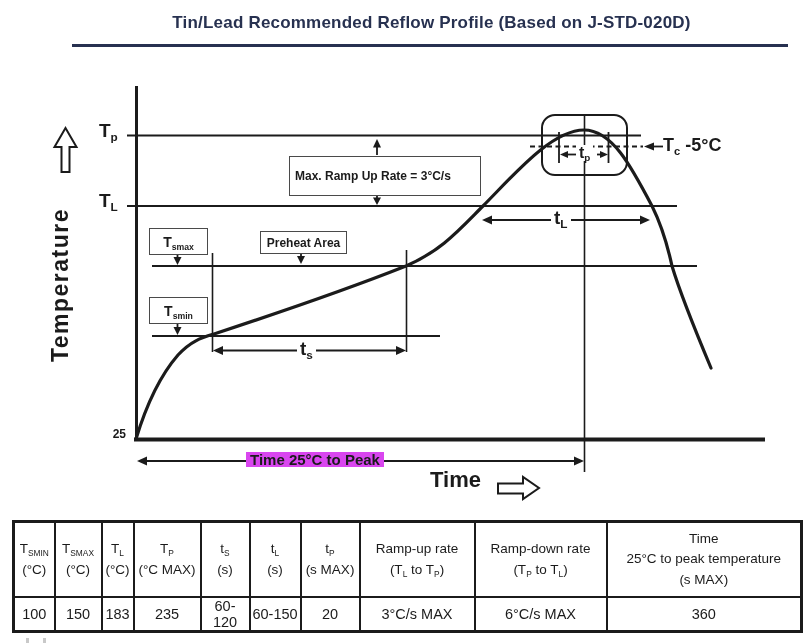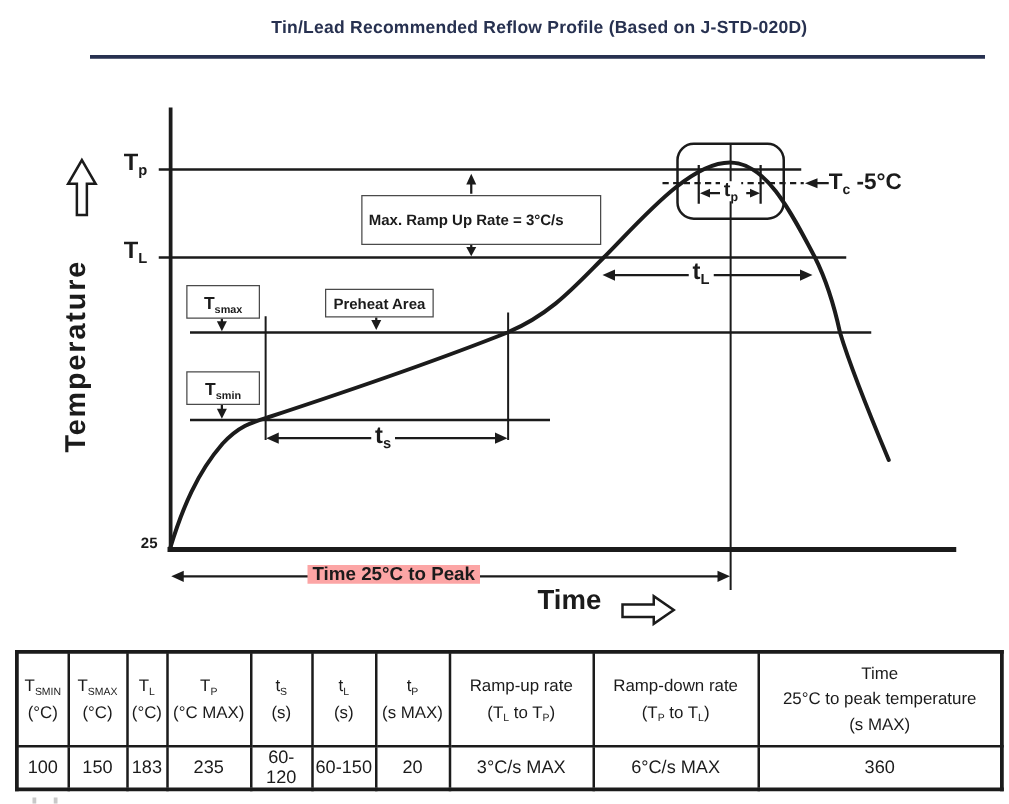--- a/index.html
+++ b/index.html
@@ -1,21 +1,21 @@
 <!DOCTYPE html>
 <html><head>
 <meta charset="utf-8">
 <style>
   html,body{margin:0;padding:0;background:#ffffff;}
   body{width:807px;height:643px;position:relative;overflow:hidden;
        font-family:"Liberation Sans",sans-serif;color:#1b1b1b;}
   .abs{position:absolute;}
   
   .title{top:14px;left:60px;width:743px;text-align:center;
-         font-size:14px;font-weight:700;color:#273150;letter-spacing:.2px;}
+         font-size:17px;font-weight:700;color:#273150;letter-spacing:.2px;}
   .title-rule{top:44px;left:72px;width:716px;height:3px;background:#273150;}
   
   svg.plot{top:0;left:0;}
   .ln{stroke:#1b1b1b;fill:none;}
   .ah{fill:#1b1b1b;stroke:none;}
   .hollow{fill:#ffffff;stroke:#1b1b1b;stroke-width:2;stroke-linejoin:miter;}
   
   .lbl{font-weight:700;white-space:nowrap;line-height:1;}
   sub{font-size:0.62em;vertical-align:-0.35em;font-weight:inherit;line-height:0;}
   .y-axis-label{left:-64px;top:272px;width:252px;height:26px;text-align:center;
@@ -27,21 +27,21 @@
   .tsmax-box{left:149px;top:228px;width:57px;height:25px;font-size:14px;}
   .tsmin-box{left:149px;top:297px;width:57px;height:25px;font-size:14px;}
   .preheat-box{left:260px;top:231px;width:85px;height:21px;font-size:12px;text-align:right;}
   .ramp-box{left:289px;top:156px;width:185px;height:38px;font-size:12px;
             flex-direction:column;align-items:flex-start;padding-left:5px;line-height:1.4;text-align:right;}
   .span-lbl{background:#fff;text-align:center;padding:0 3px;}
   .ts-label{left:297px;top:339px;font-size:19px;}
   .tl-label{left:551px;top:208px;font-size:19px;}
   .tp-label{left:576px;top:145px;font-size:16px;}
   .tc-label{left:663px;top:136px;font-size:18px;}
-  .ttp-label{left:246px;top:452px;font-size:15px;background:#fca5a5;padding:0 4px;}
+  .ttp-label{left:246px;top:452px;font-size:15px;background:#d946ef;padding:0 4px;}
   .x-axis-label{left:430px;top:469px;font-size:22px;}
   .cutoff{left:26px;top:638px;width:14px;height:5px;opacity:.45;
           border-left:3px solid #888;border-right:3px solid #888;}
   
   .param-table{position:absolute;left:12px;top:520px;border-collapse:collapse;
                table-layout:fixed;background:#fff;}
   .param-table th,.param-table td{border:2px solid #1b1b1b;text-align:center;
                vertical-align:middle;padding:0 1px;font-weight:400;}
   .param-table th{height:73px;font-size:13.5px;line-height:1.5;}
   .param-table td{height:32px;font-size:14.5px;}

